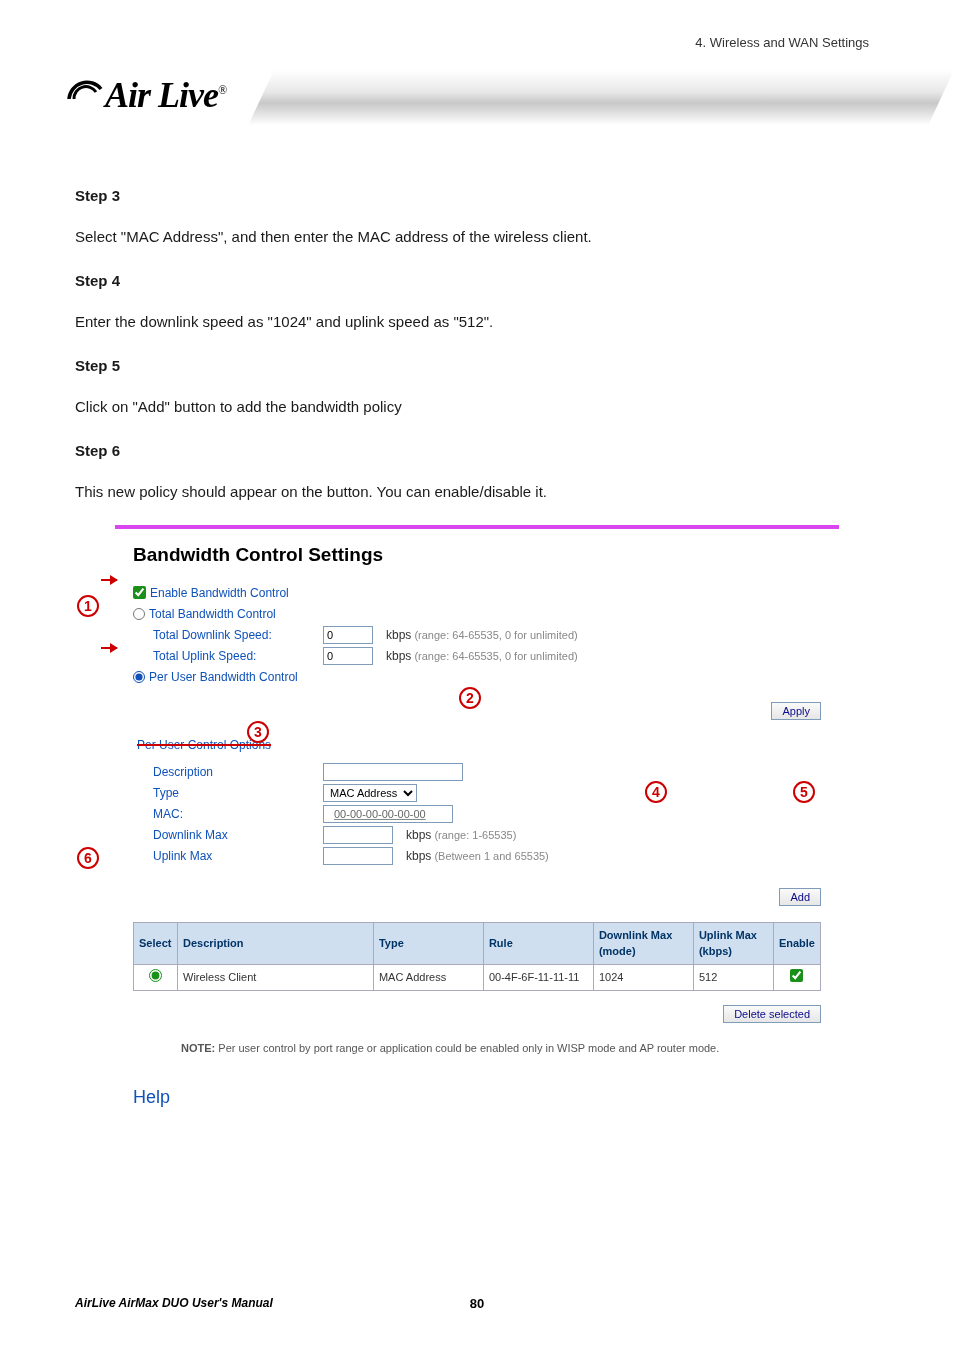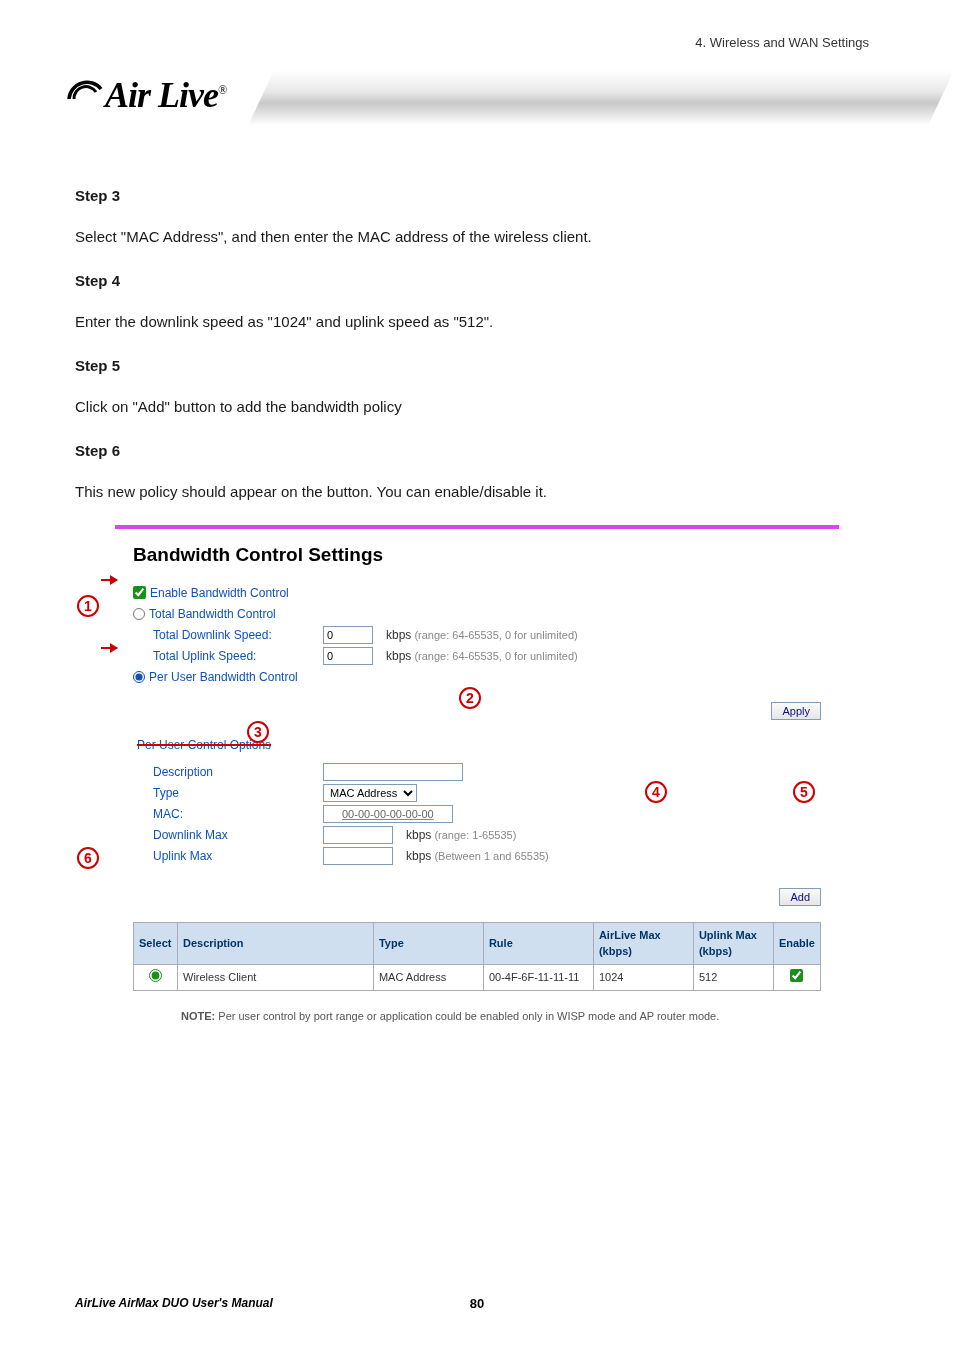--- a/index.html
+++ b/index.html
@@ -122,21 +122,21 @@
       font-size: 11px;
       height: 18px;
       padding: 0 2px;
     }
     .mac-input {
       width: 130px;
       height: 18px;
       border: 1px solid #7f9db9;
       font-size: 11px;
       color: #666;
-      padding: 1px 18px;
+      padding: 1px 10px;
       text-decoration: underline;
       text-decoration-color: #888;
     }
     .small-input {
       width: 70px;
       height: 18px;
       border: 1px solid #7f9db9;
       font-size: 11px;
       padding: 1px 3px;
     }
@@ -322,41 +322,45 @@
         <button class="add-btn">Add</button>
       </div>
 
       <table class="data-table">
         <tbody>
             <tr>
           <th style="width:44px;">Select</th>
           <th>Description</th>
           <th style="width:110px;">Type</th>
           <th style="width:110px;">Rule</th>
-          <th style="width:100px;">AirLive Max (kbps)</th>
+          <th style="width:100px;">Downlink Max (mode)</th>
           <th style="width:80px;">Uplink Max (kbps)</th>
           <th style="width:44px;">Enable</th>
         </tr>
         <tr>
           <td style="text-align:center;"><input type="radio" checked="" style="accent-color: rgb(26, 143, 26);"></td>
           <td>Wireless Client</td>
           <td>MAC Address</td>
           <td>00-4F-6F-11-11-11</td>
           <td>1024</td>
           <td>512</td>
           <td style="text-align:center;"><input type="checkbox" checked="" class="checkbox-green" style=""></td>
         </tr>
       </tbody>
         </table>
 
+      <div class="btn-row-right" style="margin-top:14px;">
+        <button class="delete-btn">Delete selected</button>
+      </div>
 
       <div class="note-text">
         <b>NOTE:</b><span> Per user control by port range or application could be enabled only in WISP mode and AP router mode.</span>
       </div>
 
+      <div class="help-link">Help</div>
 
       <div class="circle-anno" style="left:-38px; top:66px;">1</div>
       <div class="arrow" style="left:-14px; top:50px; width:16px;"></div>
       <div class="arrow" style="left:-14px; top:118px; width:16px;"></div>
 
       <div class="circle-anno" style="left:344px; top:158px;">2</div>
       <div class="circle-anno" style="left:132px; top:192px;">3</div>
       <div class="circle-anno" style="left:530px; top:252px;">4</div>
       <div class="circle-anno" style="left:678px; top:252px;">5</div>
       <div class="circle-anno" style="left:-38px; top:318px;">6</div>

